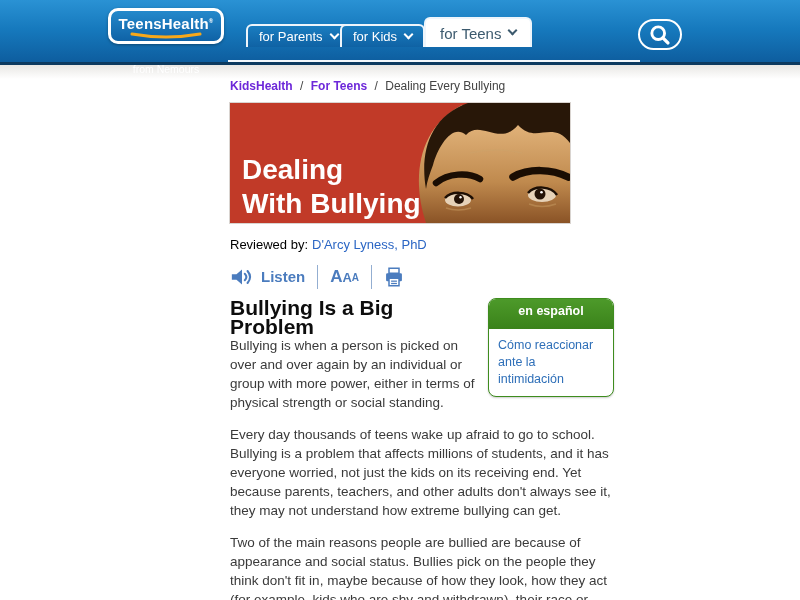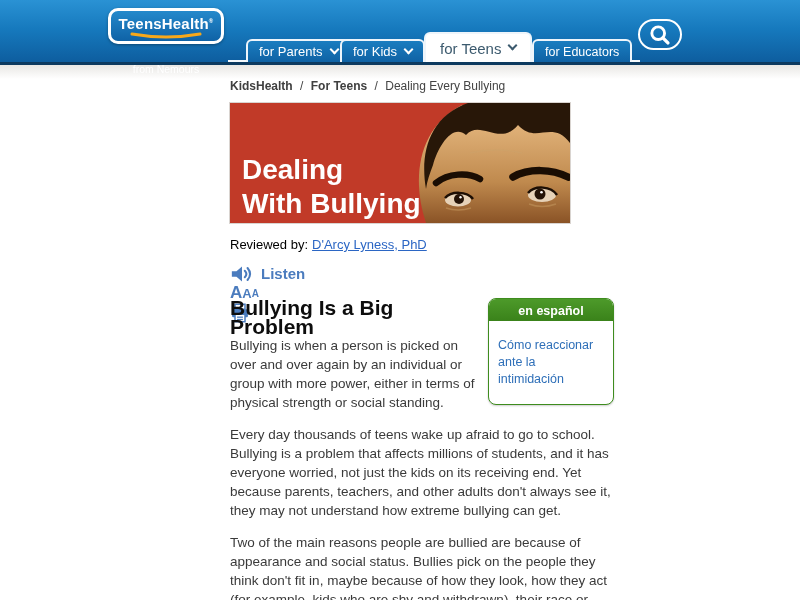--- a/index.html
+++ b/index.html
@@ -17,70 +17,70 @@
   .logo { position:absolute; left:108px; top:8px; width:116px; cursor:pointer; }
   .logo-badge { width:116px; height:36px; background:linear-gradient(180deg,#2489cb,#0f62a6);
     border:3px solid #fff; border-radius:10px; display:flex; flex-direction:column;
     align-items:center; justify-content:center; box-shadow:0 1px 3px rgba(0,0,0,.35); }
   .logo-title { color:#fff; font-weight:bold; font-size:15px; letter-spacing:.2px;
     line-height:15px; white-space:nowrap; }
   .logo-title sup { font-size:6px; vertical-align:super; }
   .swoosh { display:block; margin-top:1px; }
   .logo-tagline { color:#fff; font-size:10.5px; text-align:center; margin-top:19px; }
 
-  .tab { position:absolute; bottom:3px; height:23px; display:flex; align-items:center;
+  .tab { position:absolute; bottom:18px; height:23px; display:flex; align-items:center;
     padding:0 11px; background:linear-gradient(180deg,#1a7dc0,#0f62a4);
     border:2px solid #eef5fb; border-bottom:none; border-radius:6px 6px 0 0;
     color:#fff; font-size:13px; text-decoration:none; cursor:pointer; }
   .tab.active { height:30px; background:#fff; color:#3c5a6e; font-size:15px;
     padding:0 14px; z-index:2; }
   .chev { width:7px; height:7px; border-right:2px solid currentColor;
     border-bottom:2px solid currentColor; transform:rotate(45deg);
     display:inline-block; margin-left:8px; margin-top:-5px; }
   .tab-parents { left:246px; } .tab-kids { left:340px;text-align:right; }
   .tab-teens { left:424px; } .tab-educators { left:532px; font-size:12.5px; }
 
   .search-btn { position:absolute; left:638px; top:19px; width:44px; height:31px;
     border:2px solid #fff; border-radius:16px; display:flex; align-items:center;
     justify-content:center; cursor:pointer; }
 
   .shade { width:100%; height:14px; background:linear-gradient(#e9e7e4,#ffffff); }
 
   
   .breadcrumb { margin:0 0 0 230px; font-size:12px; color:#444; }
-  .breadcrumb a { color:#404040; font-weight:bold; text-decoration:none; cursor:pointer; }
+  .breadcrumb a { color:#6d28d9; font-weight:bold; text-decoration:none; cursor:pointer; }
   .breadcrumb .sep { margin:0 4px; color:#444; }
 
   .hero { margin:10px 0 0 230px; width:340px; height:120px; display:block;
     outline:1px solid #d9d4d0; }
 
   .byline { margin:14px 0 0 230px; font-size:13px; color:#000; }
   .byline-label { font-weight:normal; }
-  .byline-author { color:#2b66c4; text-decoration:underline; margin-left:4px; cursor:pointer; }
-
-  .toolbar { margin:12px 0 0 230px; display:flex; align-items:flex-start; height:26px;flex-direction:column; }
+  .byline-author { color:#2b66c4; margin-left:4px; cursor:pointer; }
+
+  .toolbar { margin:12px 0 0 230px; display:flex; align-items:center; height:26px; }
   .toolbar a { display:flex; align-items:flex-end; color:#4b7cbe; text-decoration:none;
     cursor:pointer; }
   .listen-label { font-size:15px; font-weight:bold; margin-left:7px; line-height:20px; }
   .tdiv { width:1px; height:24px; background:#93aed1; margin:0 12px; }
   .a-lg { font-size:17px; font-weight:bold; line-height:18px; }
   .a-md { font-size:13px; font-weight:bold; line-height:17px; }
   .a-sm { font-size:10px; font-weight:bold; line-height:16px; }
 
   .article { margin:8px 0 0 230px; width:384px; font-size:13.5px; line-height:19px;
     color:#3a3a3a; }
   .article h2 { font-size:21px; line-height:19px; color:#0d0d0d; margin:0; }
   .article p { margin:0 0 13px 0; }
 
   .espanol { float:right; width:126px; margin:0 0 8px 12px; background:#fff;
     border:1px solid #3e8c1e; border-radius:8px; overflow:hidden;
     box-shadow:0 1px 2px rgba(0,0,0,.2); }
   .esp-head { background:linear-gradient(180deg,#4d9a2a,#3a821a); color:#fff;
-    font-weight:bold; font-size:12.5px; text-align:center; padding:3px 0 0; }
-  .esp-link { display:block; padding:16px 9px; color:#2e6fb8; font-size:12.5px;
+    font-weight:bold; font-size:12.5px; text-align:center; padding:3px 0 8px; }
+  .esp-link { display:block; padding:8px 9px; color:#2e6fb8; font-size:12.5px;
     line-height:17px; text-decoration:none; cursor:pointer; }
 </style>
 </head>
 <body>
 
 <div class="header">
 
   <div class="logo">
     <div class="logo-badge">
       <span class="logo-title"><span>TeensHealth</span><sup>®</sup></span>
@@ -97,23 +97,20 @@
     <span>for Parents</span>
     <span class="chev"></span>
   </a>
   <a class="tab tab-kids">
     <span>for Kids</span>
     <span class="chev"></span>
   </a>
   <a class="tab tab-teens active">
     <span>for Teens</span>
     <span class="chev"></span>
-  </a>
-  <a class="tab tab-educators">
-    <span>for Educators</span>
   </a>
 
   <a class="search-btn">
     <svg width="24" height="24" viewBox="0 0 20 20">
       <circle cx="8.5" cy="8.5" r="5.3" stroke="#fff" stroke-width="2.4" fill="none"></circle>
       <line x1="12.4" y1="12.4" x2="16.6" y2="16.6" stroke="#fff" stroke-width="2.8" stroke-linecap="round"></line>
     </svg>
   </a>
 
   <div class="header-strip"></div>

